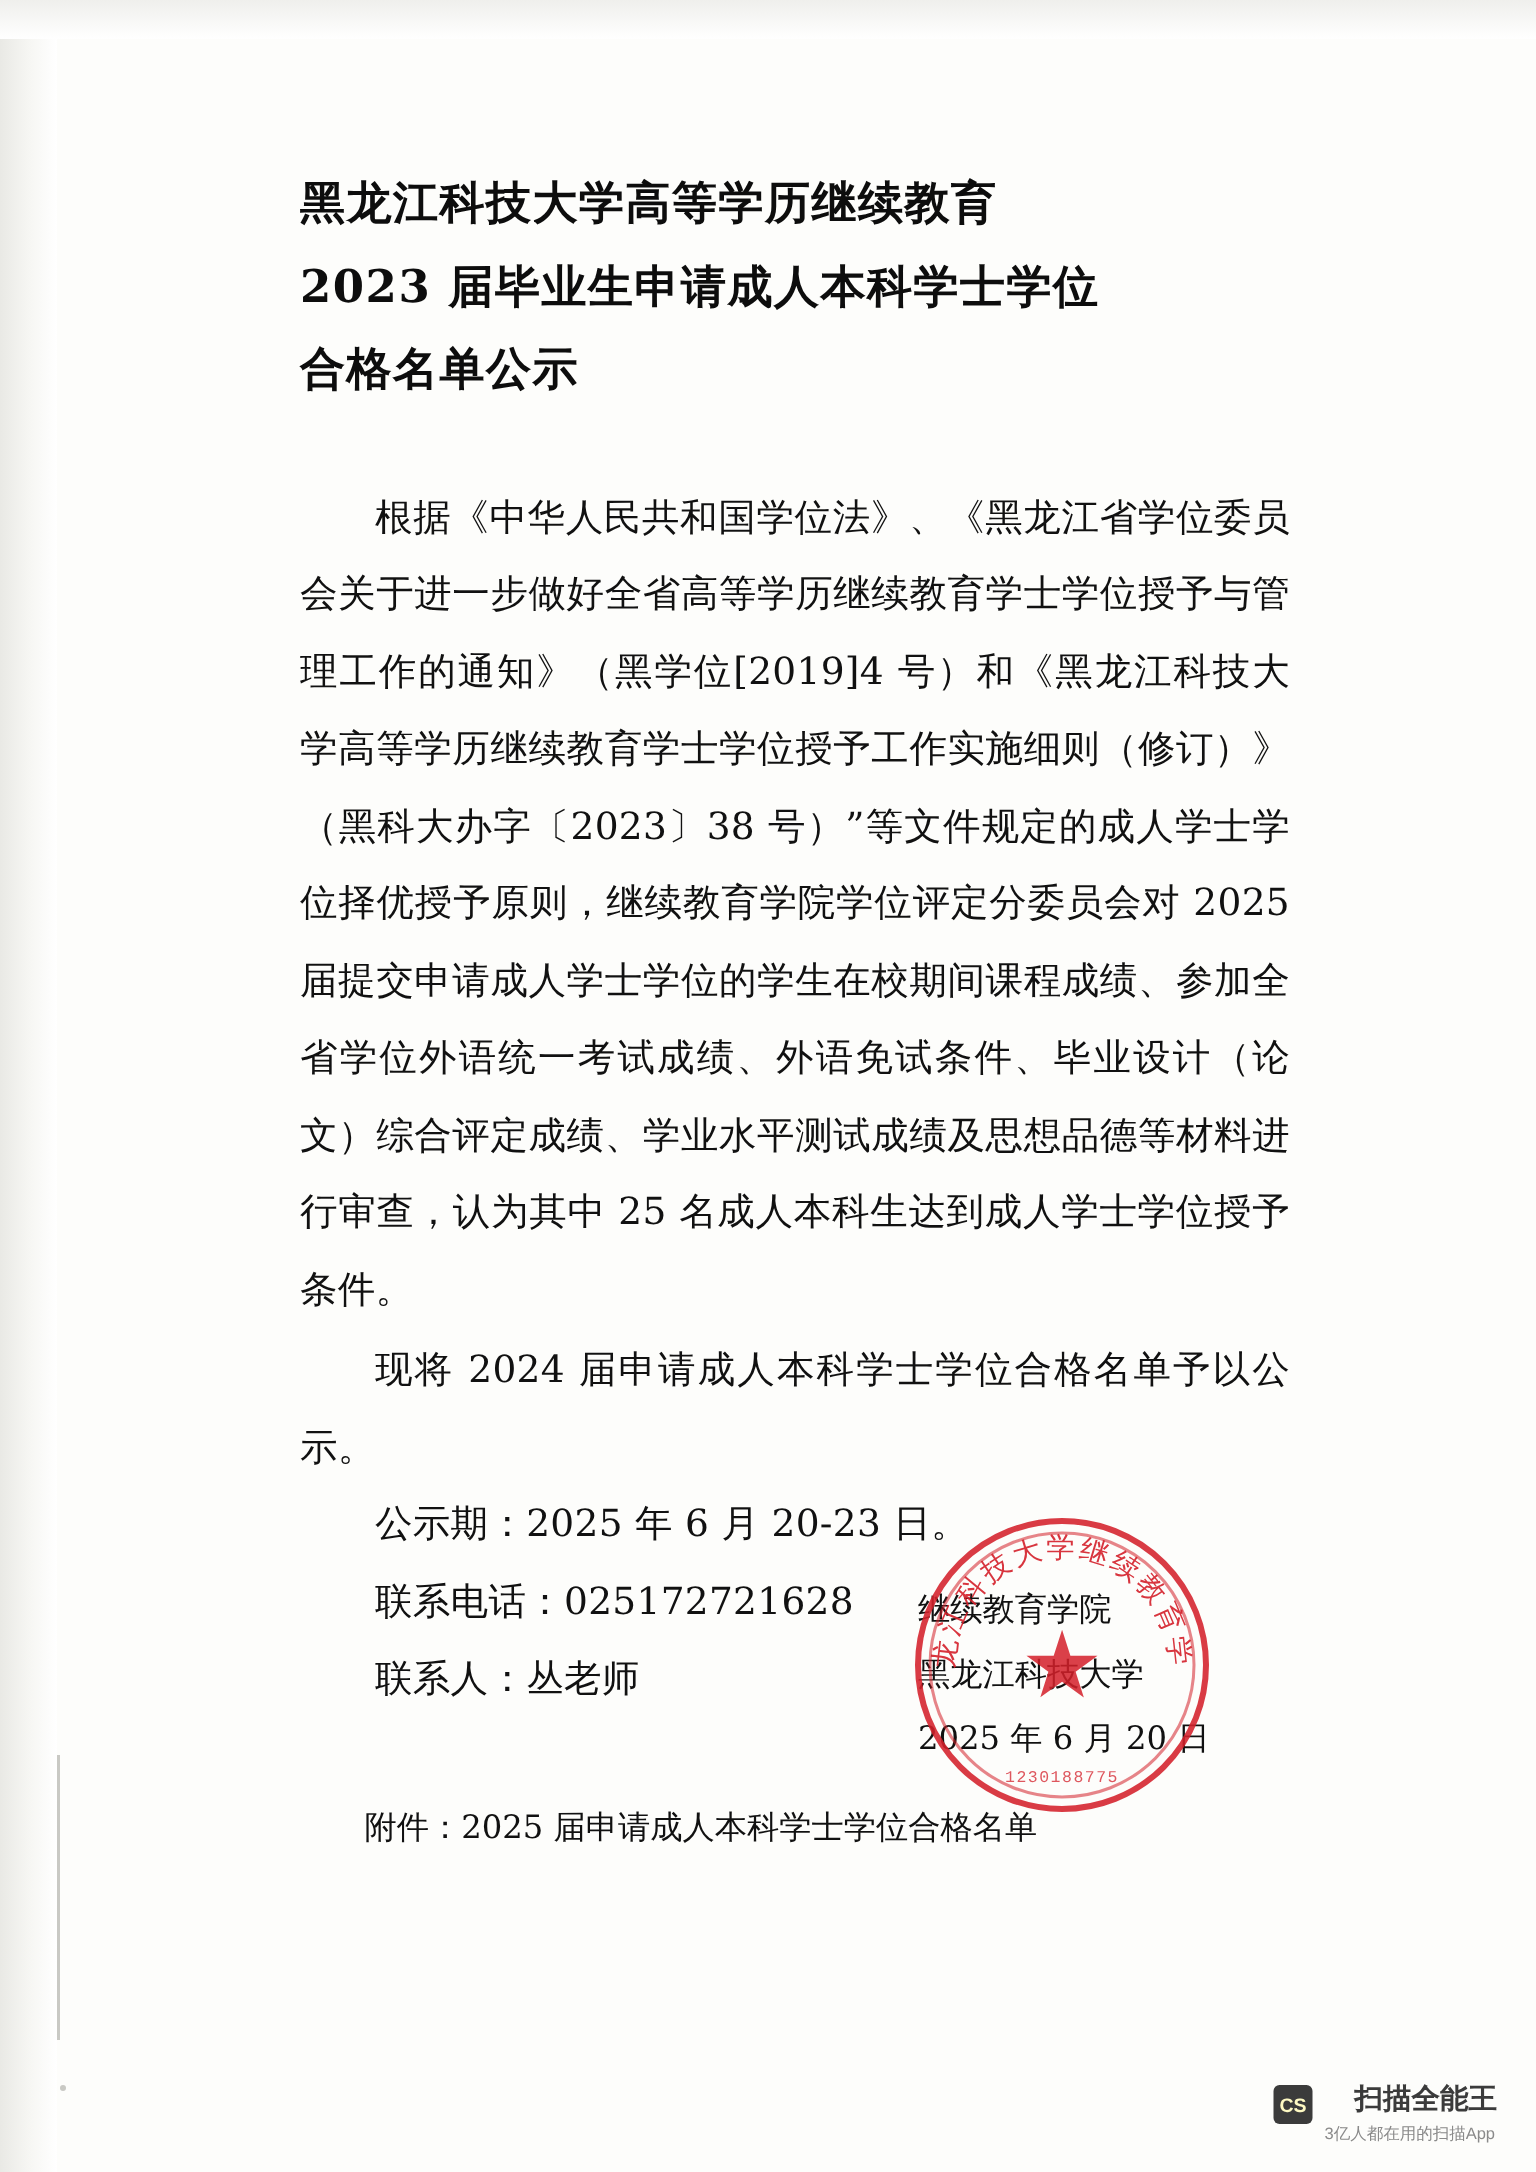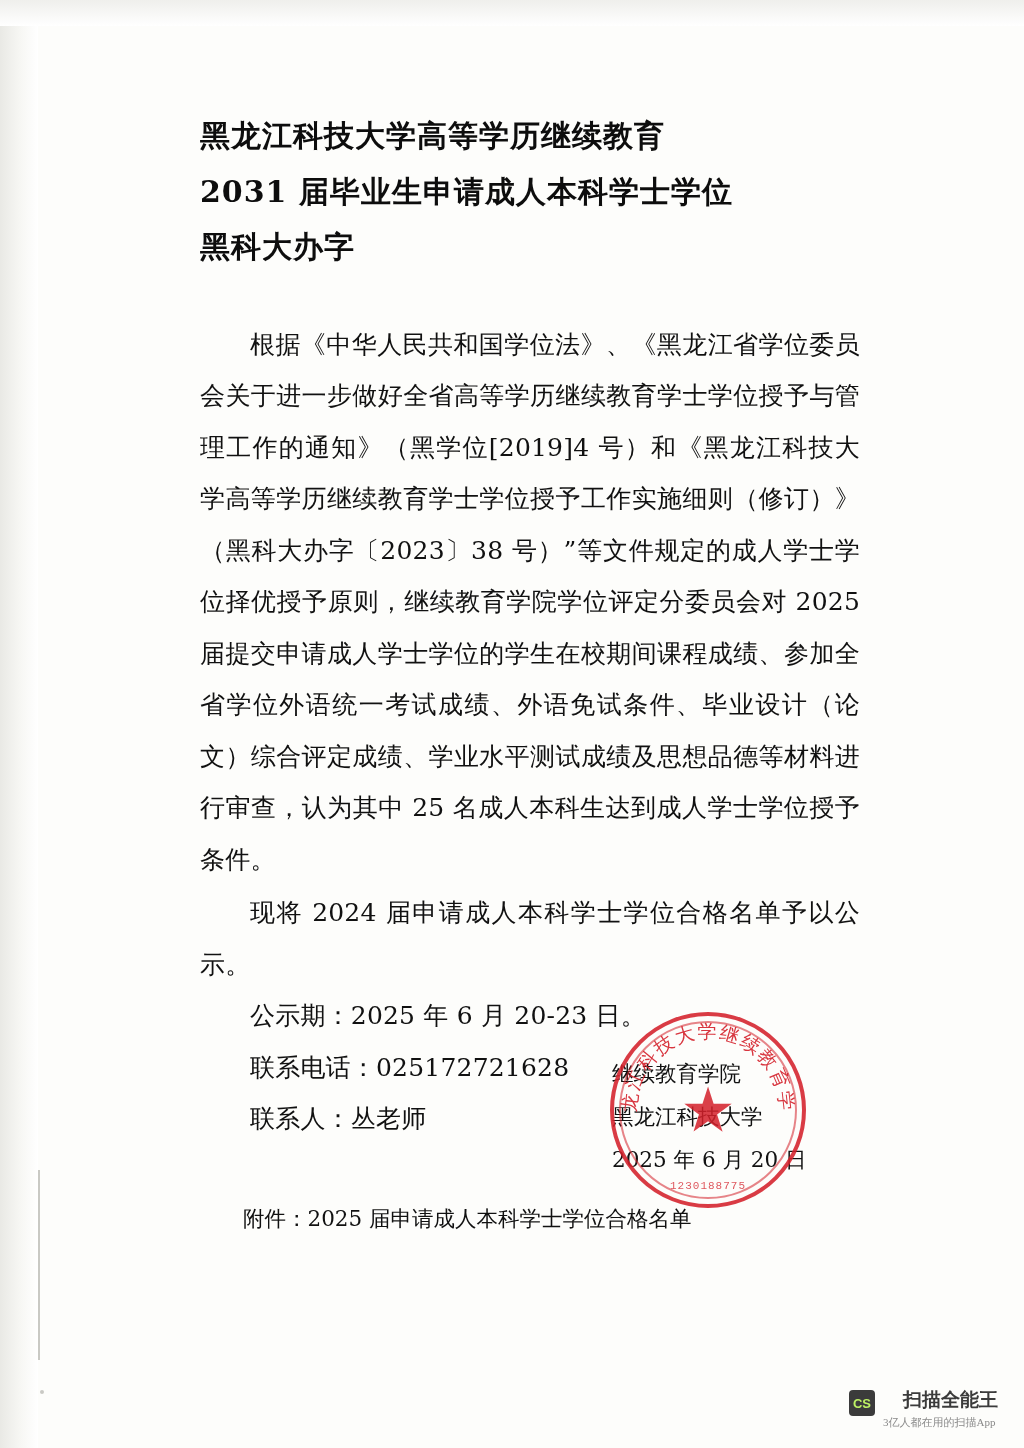--- a/index.html
+++ b/index.html
@@ -160,60 +160,60 @@
     right: 26px;
     bottom: 18px;
     display: flex;
     align-items: flex-start;
     gap: 8px;
   }
   .watermark .cs-badge {
     width: 26px;
     height: 26px;
     background: #3b3b3b;
-    color: #bef264;
+    color: #fef9c3;
     font-size: 13px;
     font-weight: bold;
     font-family: "Liberation Sans", sans-serif;
     display: flex;
     align-items: center;
     justify-content: center;
     border-radius: 4px;
     margin-top: 2px;
   }
   .watermark .wm-main {
     font-family: "Liberation Sans", sans-serif;
     font-size: 19px;
     font-weight: bold;
     color: #3b3b3b;
     line-height: 1.25;
     margin-left: 20px;
   }
   .watermark .wm-sub {
-    font-family: Liberation Serif, serif;
+    font-family: Liberation Sans, sans-serif;
     font-size: 11px;
     color: #8a8a8a;
     margin-top: 3px;
   }
 </style>
 </head>
 <body>
 
 <div class="page">
   <div class="scan-edge-left"></div>
   <div class="scan-edge-top"></div>
   <div class="scan-mark m1"></div>
   <div class="scan-mark m2"></div>
 
   <div class="content">
 
     <div class="title">
       <span class="line">黑龙江科技大学高等学历继续教育</span>
-      <span class="line">2031 届毕业生申请成人本科学士学位</span>
-      <span class="line">黑科大办字</span>
+      <span class="line">2023 届毕业生申请成人本科学士学位</span>
+      <span class="line">合格名单公示</span>
     </div>
 
     <div class="body-text">
       <p class="para">根据《中华人民共和国学位法》、《黑龙江省学位委员会关于进一步做好全省高等学历继续教育学士学位授予与管理工作的通知》（黑学位[2019]4 号）和《黑龙江科技大学高等学历继续教育学士学位授予工作实施细则（修订）》（黑科大办字〔2023〕38 号）”等文件规定的成人学士学位择优授予原则，继续教育学院学位评定分委员会对 2025 届提交申请成人学士学位的学生在校期间课程成绩、参加全省学位外语统一考试成绩、外语免试条件、毕业设计（论文）综合评定成绩、学业水平测试成绩及思想品德等材料进行审查，认为其中 25 名成人本科生达到成人学士学位授予条件。</p>
       <p class="para">现将 2024 届申请成人本科学士学位合格名单予以公示。</p>
       <p class="info-line">公示期：2025 年 6 月 20-23 日。</p>
       <p class="info-line">联系电话：025172721628</p>
       <p class="info-line">联系人：丛老师</p>
     </div>
 

